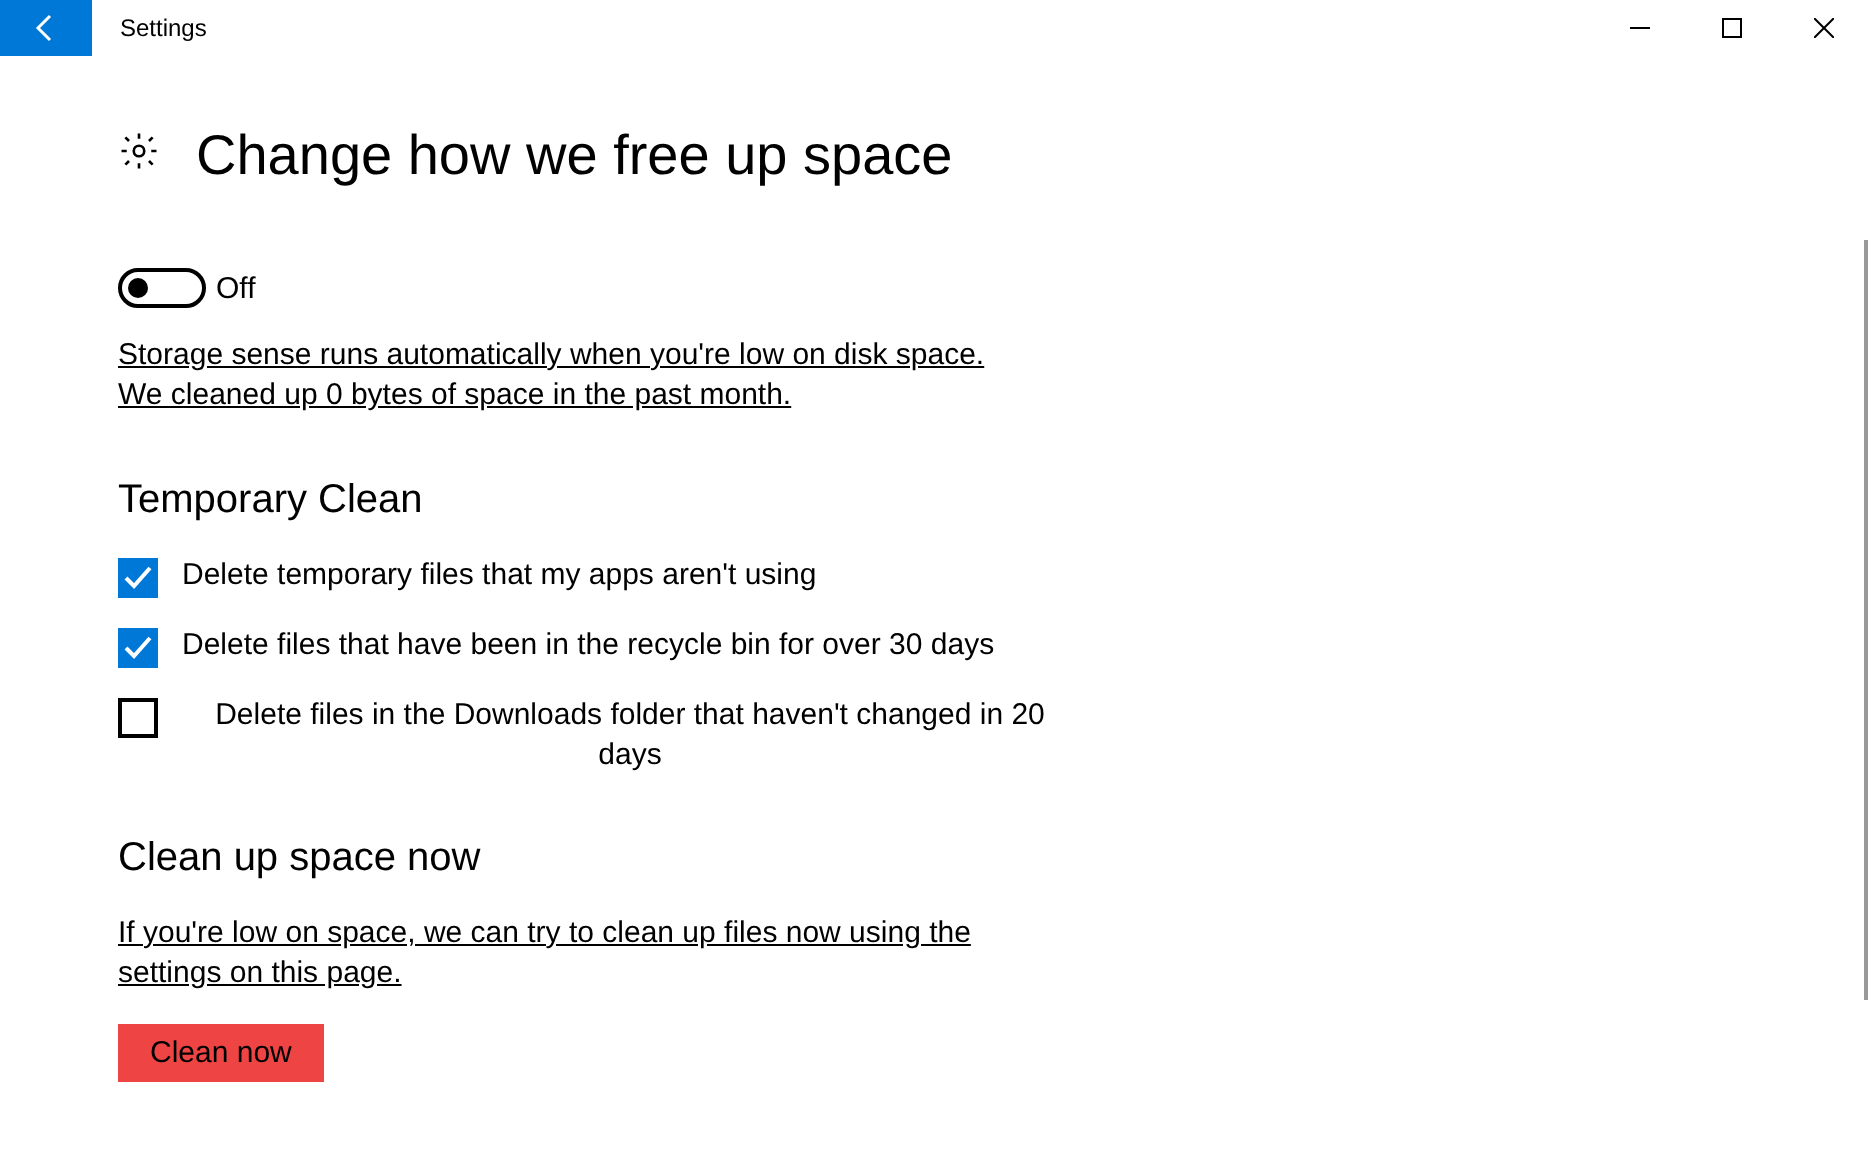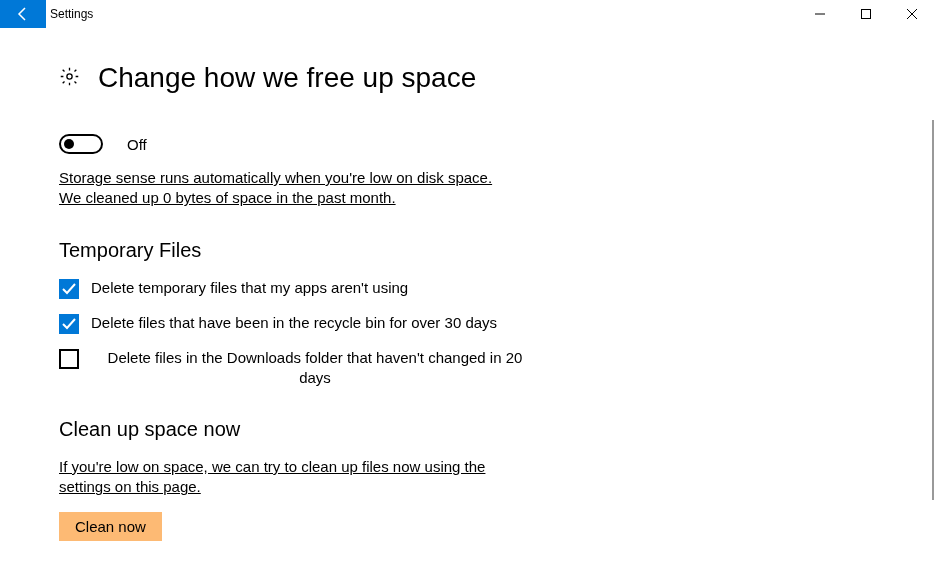--- a/index.html
+++ b/index.html
@@ -24,21 +24,21 @@
       background: #0078d7;
       display: flex;
       align-items: center;
       justify-content: center;
       color: #fff;
       cursor: pointer;
     }
     .back-btn svg { width: 16px; height: 16px; }
     .titlebar-title {
       flex: 0 0 auto;
-      padding: 0 4px;
+      padding: 0 14px;
       display: flex;
       align-items: center;
       font-size: 12px;
       color: #000;
     }
     .titlebar-spacer { flex: 1; }
     .win-controls { display: flex; }
     .win-btn {
       width: 46px;
       display: flex;
@@ -77,21 +77,21 @@
     .section-title {
       font-size: 20px;
       font-weight: 400;
       margin-bottom: 16px;
     }
     .section-title.spaced { margin-top: 30px; }
 
     .toggle-row {
       display: flex;
       align-items: center;
-      gap: 24px;
+      gap: 5px;
       margin-bottom: 14px;
     }
     .toggle {
       width: 44px;
       height: 20px;
       border: 2px solid #000;
       border-radius: 10px;
       position: relative;
       cursor: pointer;
       background: #fff;
@@ -143,21 +143,21 @@
       height: 12px;
     }
     .checkbox-label {
       font-size: 15px;
       line-height: 1.35;
     }
 
     .clean-btn {
       margin-top: 14px;
       padding: 6px 16px;
-      background: #fdba74;
+      background: #ef4444;
       border: none;
       font-size: 15px;
       font-family: inherit;
       cursor: pointer;
     }
 
     
     .scrollbar-track {
       position: absolute;
       right: 1px;
@@ -211,21 +211,21 @@
       <h1 class="page-title">Change how we free up space</h1>
     </div>
 
     <div class="toggle-row">
       <div class="toggle"></div>
       <span class="toggle-label">Off</span>
     </div>
     <p class="desc">Storage sense runs automatically when you're low on disk space.</p>
     <p class="desc">We cleaned up 0 bytes of space in the past month.</p>
 
-    <h2 class="section-title spaced">Temporary Files</h2>
+    <h2 class="section-title spaced">Temporary Clean</h2>
 
     <div class="checkbox-row">
       <div class="checkbox checked">
         <svg viewBox="0 0 14 12">
             <path d="M1 6 L5 10 L13 1" stroke="#fff" stroke-width="2" fill="none"></path>
           </svg>
       </div>
       <span class="checkbox-label">Delete temporary files that my apps aren't using</span>
     </div>
 

